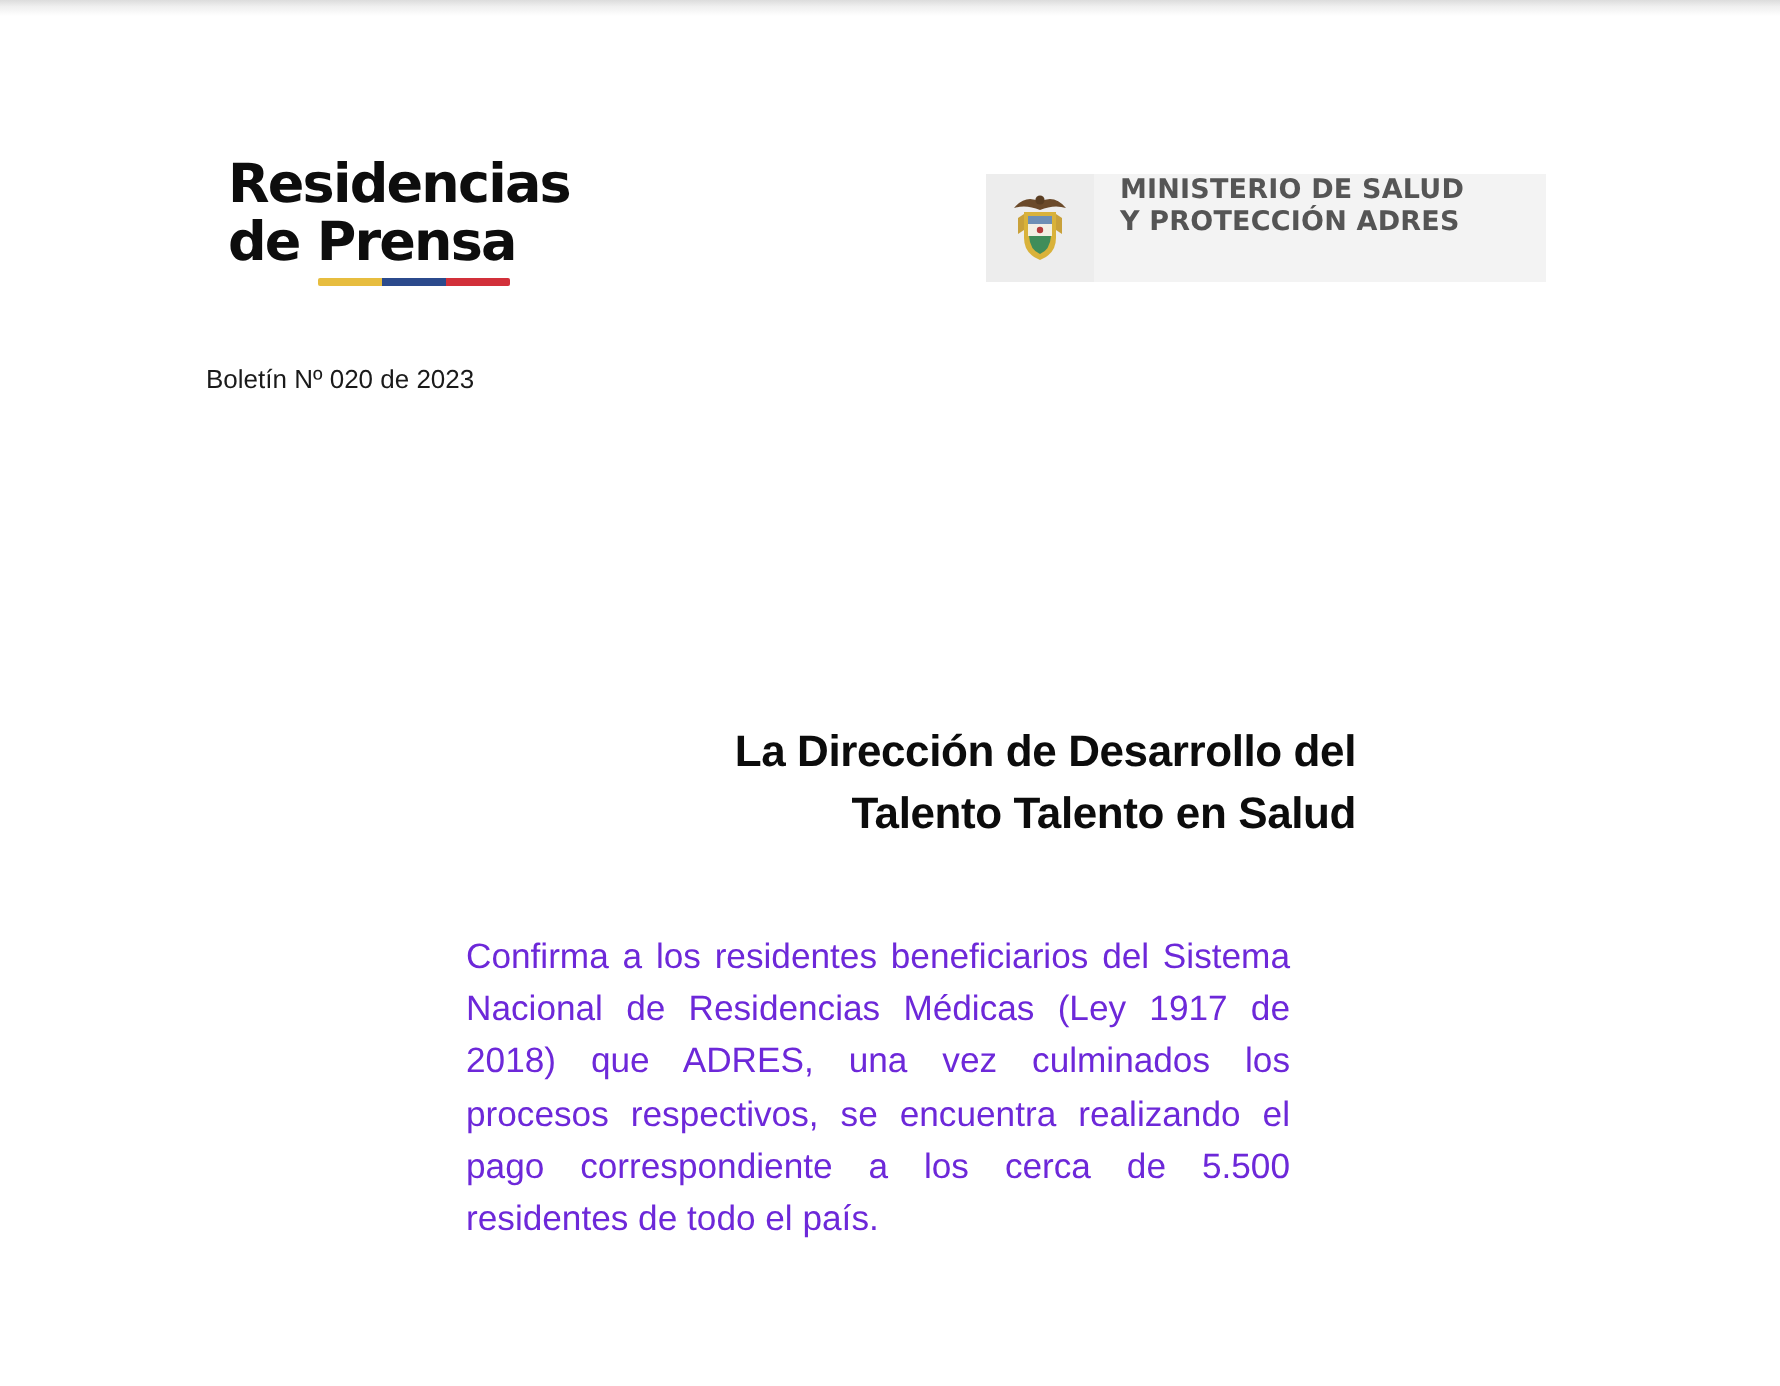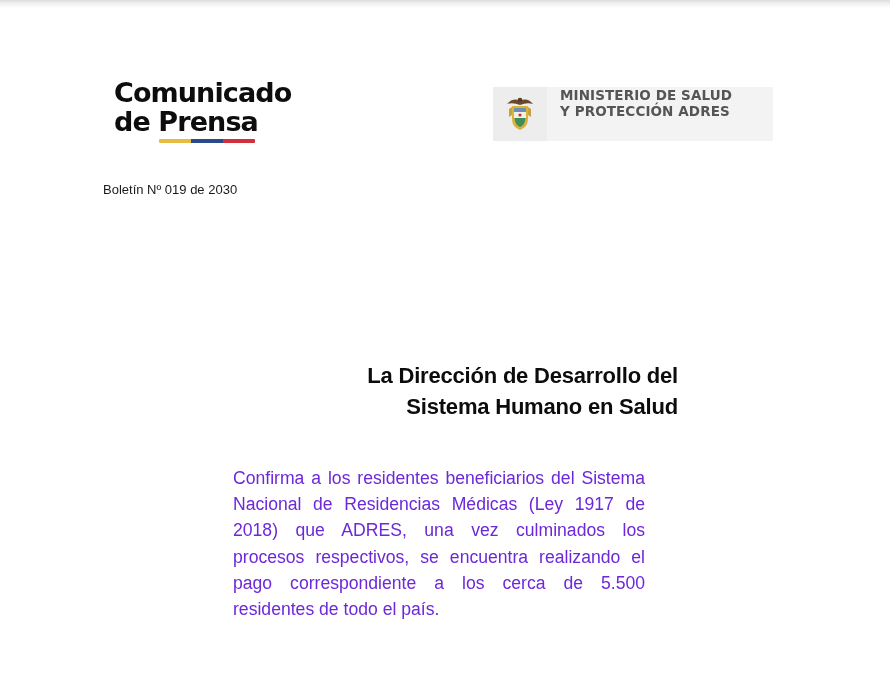--- a/index.html
+++ b/index.html
@@ -113,21 +113,21 @@
       line-height: 26.2px;
       color: #6d28d9;
     }
   </style>
 </head>
 <body>
 
 <div class="top-shadow"></div>
 
 <div class="press-logo">
-  <div class="line">Comunicado</div>
+  <div class="line">Residencias</div>
   <div class="line">de Prensa</div>
   <div class="flag-bar">
     <span style="background:#e7bd3f"></span>
     <span style="background:#2b4a8c"></span>
     <span style="background:#d2303a"></span>
   </div>
 </div>
 
 <div class="ministry">
   <div class="crest-box">
@@ -145,20 +145,20 @@
       <path d="M4 14 L7 12 L7 20 L4 22 Z" fill="#c9a13a"></path>
       <path d="M26 14 L23 12 L23 20 L26 22 Z" fill="#c9a13a"></path>
     </svg>
   </div>
   <div class="text">
     <div>MINISTERIO DE SALUD</div>
     <div>Y PROTECCIÓN ADRES</div>
   </div>
 </div>
 
-<div class="bulletin">Boletín Nº 019 de 2030</div>
+<div class="bulletin">Boletín Nº 020 de 2023</div>
 
 <div class="headline">
   <div>La Dirección de Desarrollo del</div>
-  <div>Sistema Humano en Salud</div>
+  <div>Talento Talento en Salud</div>
 </div>
 
 <p class="body-text" style="margin:0">Confirma a los residentes beneficiarios del Sistema Nacional de Residencias Médicas (Ley 1917 de 2018) que ADRES, una vez culminados los procesos respectivos, se encuentra realizando el pago correspondiente a los cerca de 5.500 residentes de todo el país.</p>
 
 </body></html>

